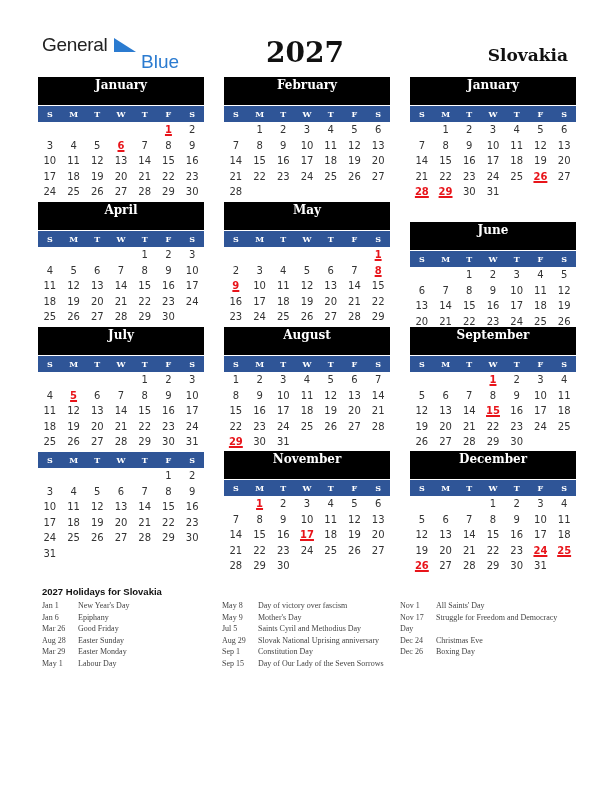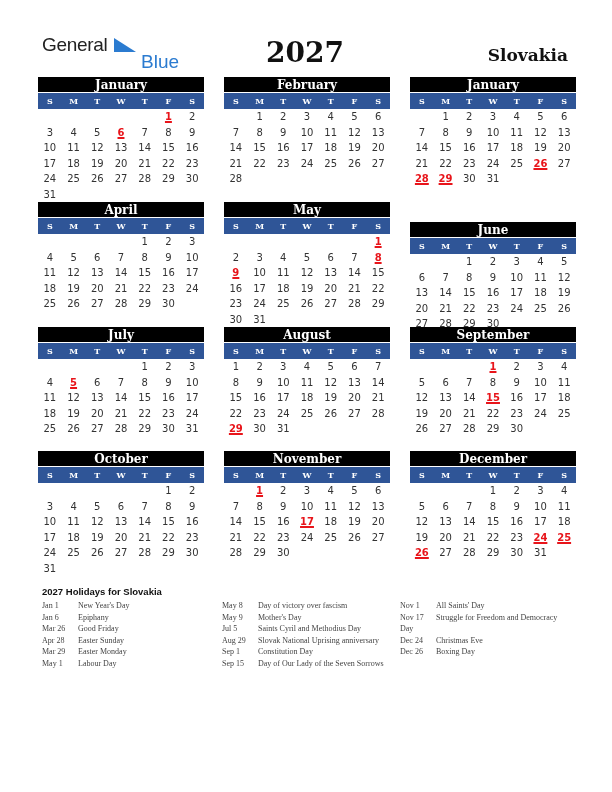--- a/index.html
+++ b/index.html
@@ -4,21 +4,21 @@
 <style>
   html, body { margin: 0; padding: 0; background: #ffffff; }
   body { width: 612px; height: 792px; position: relative; overflow: hidden; font-family: "DejaVu Serif", "Liberation Serif", serif; color: #333; }
   .logo { position: absolute; left: 42px; top: 34px; width: 110px; height: 40px; }
   .logo .general { position: absolute; left: 0; top: 0; font-family: "Liberation Sans", sans-serif; font-size: 19px; color: #222; letter-spacing: -0.3px; }
   .logo .blue { position: absolute; left: 56px; top: 17px; font-family: Liberation Sans, sans-serif; font-size: 19px; color: #2b7bd0; margin-left: 43px; }
   .logo .tri { position: absolute; left: 72px; top: 4px; width: 0; height: 0; border-left: 22px solid #2b7bd0; border-top: 14px solid transparent; }
   .title-year { position: absolute; left: 240px; top: 36px; width: 130px; text-align: center; font-family: "DejaVu Serif", serif; font-weight: bold; font-size: 28px; color: #111; }
   .title-country { position: absolute; left: 440px; top: 45px; width: 128px; text-align: right; font-family: "DejaVu Serif", serif; font-weight: bold; font-size: 17px; color: #111; }
   .month { position: absolute; width: 166px; }
-  .month .mname { height: 15px; background: #000; color: #fff; text-align: center; font-weight: bold; font-size: 12px; line-height: 17px; font-family: "DejaVu Serif", serif; }
+  .month .mname { height: 28px; background: #000; color: #fff; text-align: center; font-weight: bold; font-size: 12px; line-height: 17px; font-family: "DejaVu Serif", serif; }
   .month .wk { display: grid; grid-template-columns: repeat(7, 1fr); background: #2f5597; height: 16px; margin-top: 1px; }
   .month .wk span { color: #fff; font-size: 8px; font-weight: bold; text-align: center; line-height: 16px; }
   .month .days { display: grid; grid-template-columns: repeat(7, 1fr); }
   .month .days span { font-size: 10px; text-align: center; height: 15.5px; line-height: 16px; color: #333; font-family: "DejaVu Sans", sans-serif; }
   .month .days span.hol { color: #e8141a; font-weight: bold; text-decoration: underline; text-decoration-thickness: 1.5px; }
   .hol-title { position: absolute; left: 42px; top: 586px; font-family: "Liberation Sans", sans-serif; font-weight: bold; font-size: 9.5px; color: #111; text-align: center; }
   .hol-col { position: absolute; top: 600px; width: 170px; font-size: 8px; color: #444; font-family: "Liberation Serif", serif; }
   .hol-item { line-height: 11.5px; }
   .hol-item .d { display: inline-block; width: 36px; }
 </style>
@@ -453,21 +453,20 @@
         <span class="">24</span>
         <span class="">25</span>
         <span class="">26</span>
         <span class="">27</span>
         <span class="">28</span>
         <span class="">29</span>
         <span class="">30</span>
       </div>
     </div>
     <div class="month" style="left: 38px; top: 451px;">
-      <div class="mname">October</div>
       <div class="wk">
         <span>S</span>
         <span>M</span>
         <span>T</span>
         <span>W</span>
         <span>T</span>
         <span>F</span>
         <span>S</span>
       </div>
       <div class="days">
@@ -603,21 +602,21 @@
       </div>
     </div>
   </div>
 
 <div class="hol-title">2027 Holidays for Slovakia</div>
 <div id="hol-cols">
     <div class="hol-col" style="left: 42px;">
       <div class="hol-item"><span class="d">Jan 1</span><span>New Year's Day</span></div>
       <div class="hol-item"><span class="d">Jan 6</span><span>Epiphany</span></div>
       <div class="hol-item"><span class="d">Mar 26</span><span>Good Friday</span></div>
-      <div class="hol-item"><span class="d">Apr 28</span><span>Easter Sunday</span></div>
+      <div class="hol-item"><span class="d">Aug 28</span><span>Easter Sunday</span></div>
       <div class="hol-item"><span class="d">Mar 29</span><span>Easter Monday</span></div>
       <div class="hol-item"><span class="d">May 1</span><span>Labour Day</span></div>
     </div>
     <div class="hol-col" style="left: 222px;">
       <div class="hol-item"><span class="d">May 8</span><span>Day of victory over fascism</span></div>
       <div class="hol-item"><span class="d">May 9</span><span>Mother's Day</span></div>
       <div class="hol-item"><span class="d">Jul 5</span><span>Saints Cyril and Methodius Day</span></div>
       <div class="hol-item"><span class="d">Aug 29</span><span>Slovak National Uprising anniversary</span></div>
       <div class="hol-item"><span class="d">Sep 1</span><span>Constitution Day</span></div>
       <div class="hol-item"><span class="d">Sep 15</span><span>Day of Our Lady of the Seven Sorrows</span></div>

